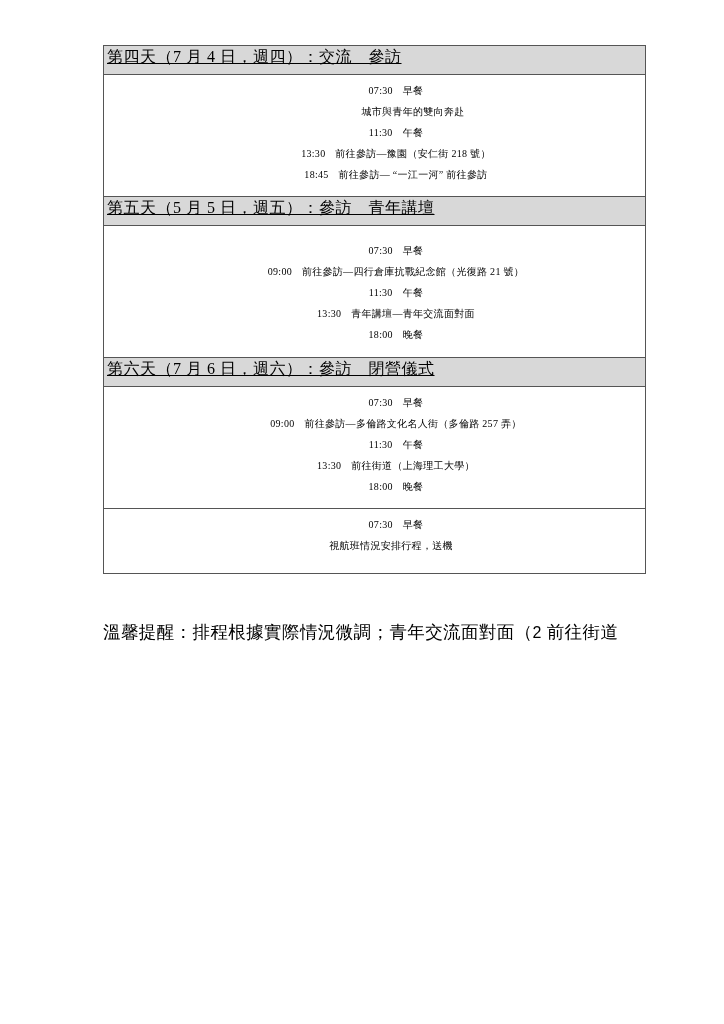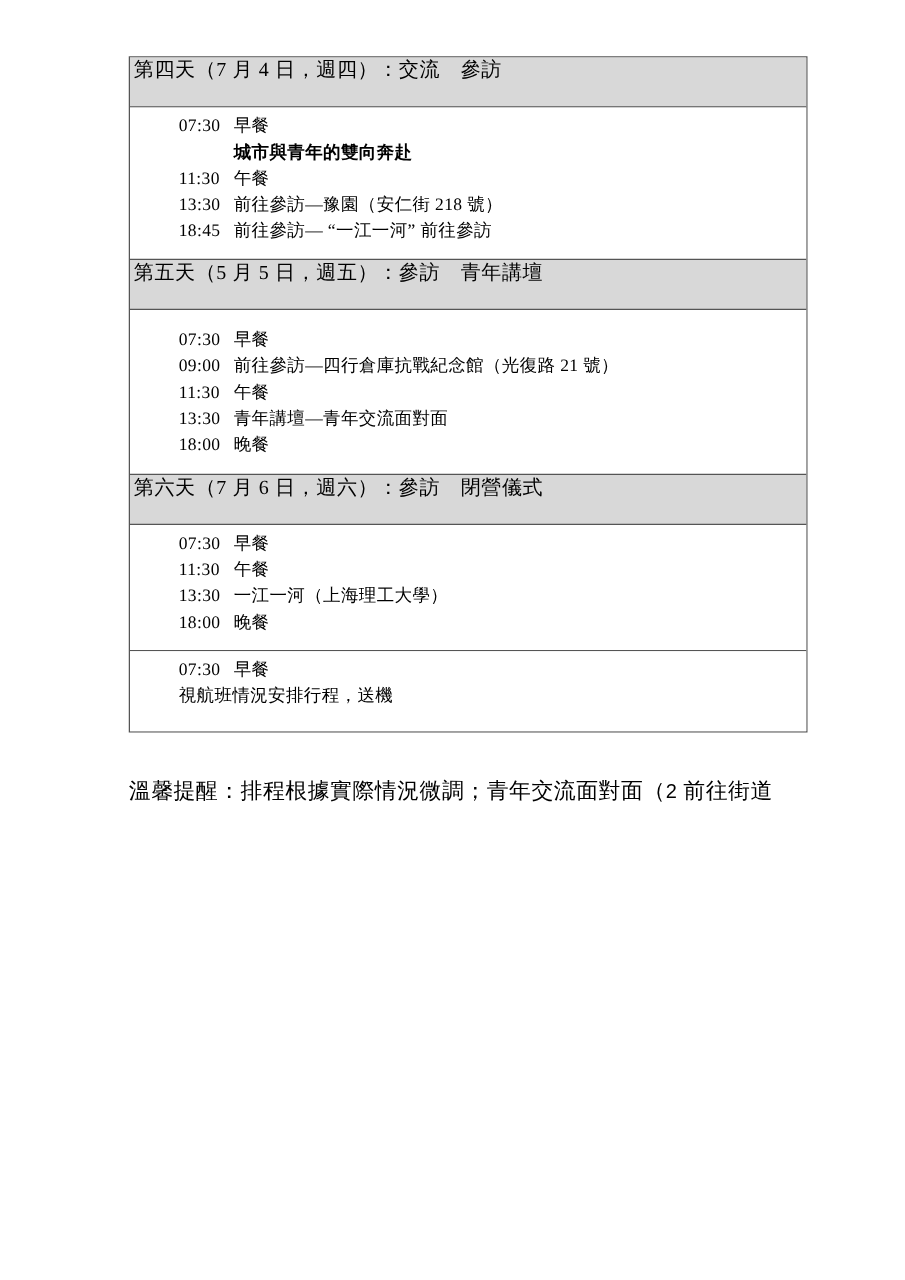--- a/index.html
+++ b/index.html
@@ -20,43 +20,45 @@
     position:relative;width:724px;height:1024px;background:var(--page-bg);overflow:hidden;
   }
   .schedule{
     position:absolute;left:103px;top:45px;width:543px;
     border:1px solid var(--border);
     box-sizing:border-box;
   }
   .day-header{
     background:var(--header-bg);
     font-size:16px;
-    height:40px;line-height:22px;
+    height:29px;line-height:22px;
     padding-left:3px;
     border-bottom:1px solid var(--border);
     box-sizing:border-box;
     overflow:hidden;
     letter-spacing:0.5px;
+    text-decoration:underline;
   }
   .day-body{
     padding:5px 6px 11px 39px;
     border-bottom:1px solid var(--border);
-    font-size:14px;
+    font-size:10px;
     background:var(--page-bg);
+    text-align:center;
   }
   .day-body[data-day="1"]{padding-top:14px;padding-bottom:12px;}
   .day-body[data-day="3"]{padding-bottom:17px;}
   .day-body:last-child{border-bottom:none;}
   .line{
     height:21px;line-height:21px;
     white-space:nowrap;
     letter-spacing:0.3px;
   }
   .time{display:inline-block;width:44px;}
-  .cont{padding-left:44px;font-weight:bold;}
+  .cont{padding-left:44px;}
   .note{
     position:absolute;left:103px;top:617px;width:548px;
     margin:0;
     font-size:17.5px;line-height:30px;
     letter-spacing:0.4px;
   }
   .note-line{display:block;height:30px;white-space:nowrap;}
   .num{
     font-family:"Liberation Sans","DejaVu Sans",sans-serif;
     font-size:16px;
@@ -79,22 +81,23 @@
       <div class="day-body" data-day="1">
         <div class="line"><span class="time">07:30</span><span>早餐</span></div>
         <div class="line"><span class="time">09:00</span><span>前往參訪—四行倉庫抗戰紀念館（光復路 21 號）</span></div>
         <div class="line"><span class="time">11:30</span><span>午餐</span></div>
         <div class="line"><span class="time">13:30</span><span>青年講壇—青年交流面對面</span></div>
         <div class="line"><span class="time">18:00</span><span>晚餐</span></div>
       </div>
       <div class="day-header">第六天（7 月 6 日，週六）：參訪　閉營儀式</div>
       <div class="day-body" data-day="2">
         <div class="line"><span class="time">07:30</span><span>早餐</span></div>
+        <div class="line"><span class="time">09:00</span><span>前往參訪—多倫路文化名人街（多倫路 257 弄）</span></div>
         <div class="line"><span class="time">11:30</span><span>午餐</span></div>
-        <div class="line"><span class="time">13:30</span><span>一江一河（上海理工大學）</span></div>
+        <div class="line"><span class="time">13:30</span><span>前往街道（上海理工大學）</span></div>
         <div class="line"><span class="time">18:00</span><span>晚餐</span></div>
       </div>
       <div class="day-body" data-day="3">
         <div class="line"><span class="time">07:30</span><span>早餐</span></div>
         <div class="line"><span>視航班情況安排行程，送機</span></div>
       </div>
     </div>
   <p class="note" id="note">
       <span class="note-line"><span>溫馨提醒：排程根據實際情況微調；青年交流面對面（</span><span class="num">2</span><span> 前往街道</span></span>
     </p>

